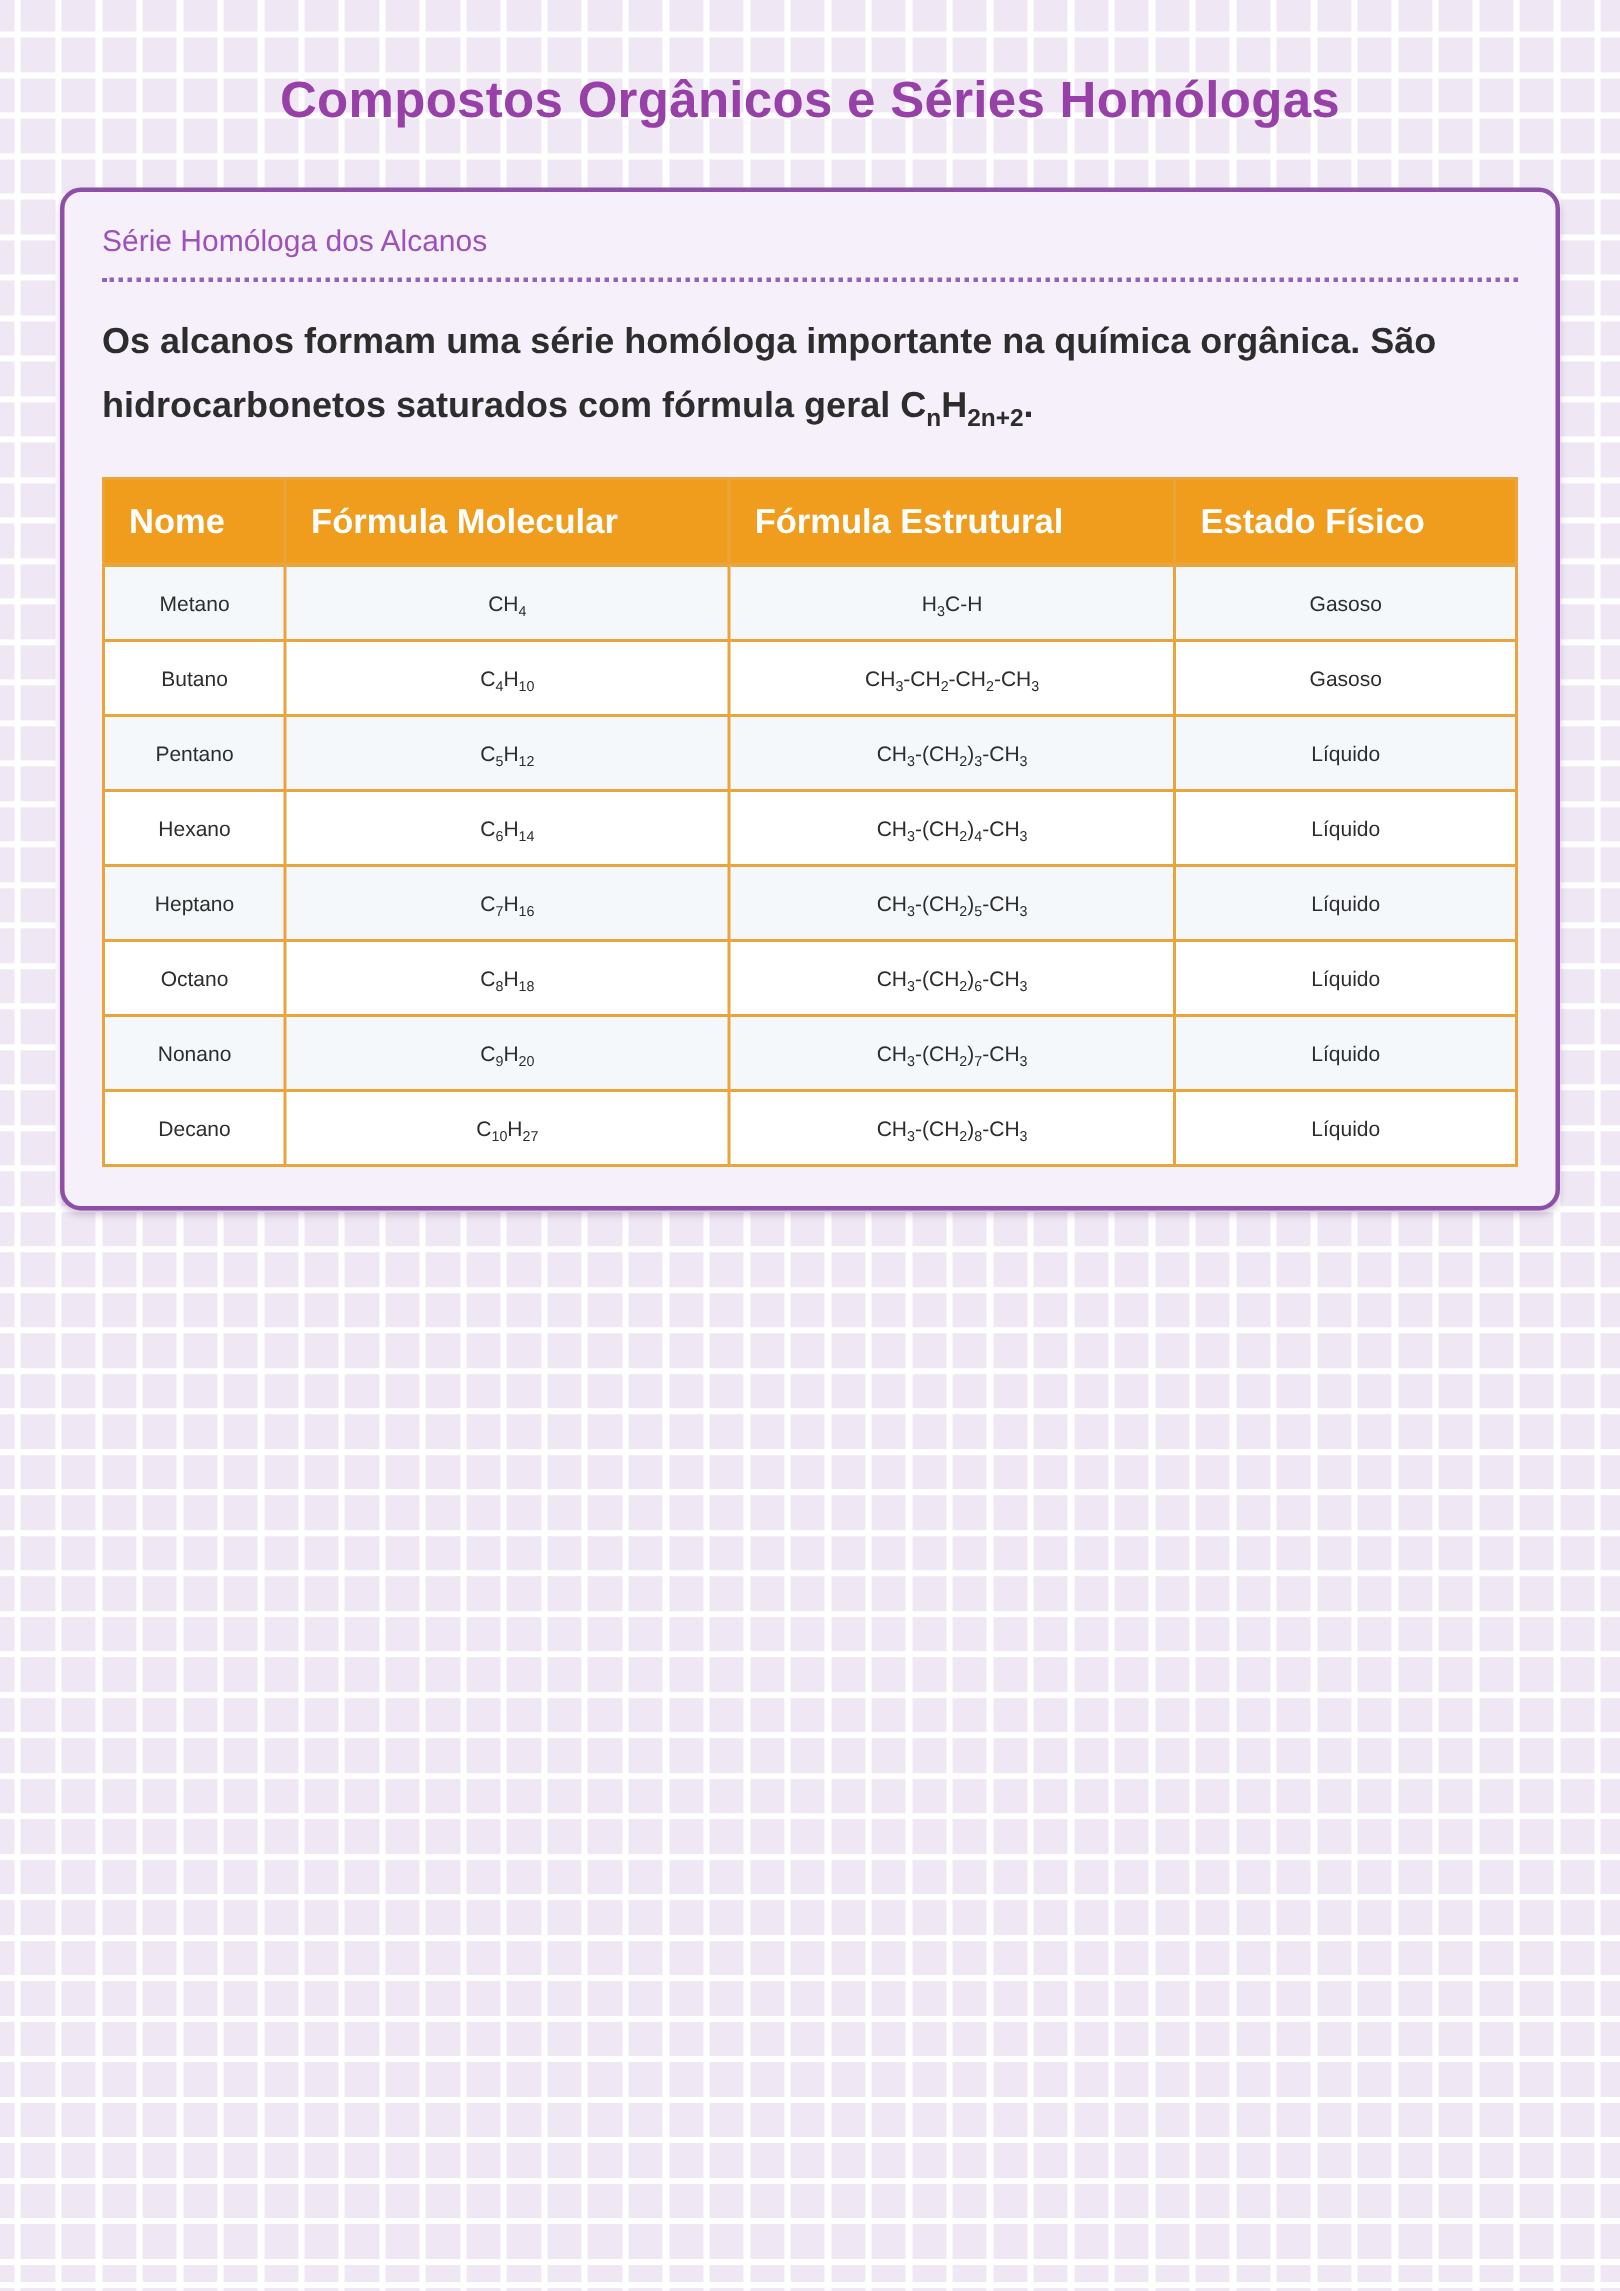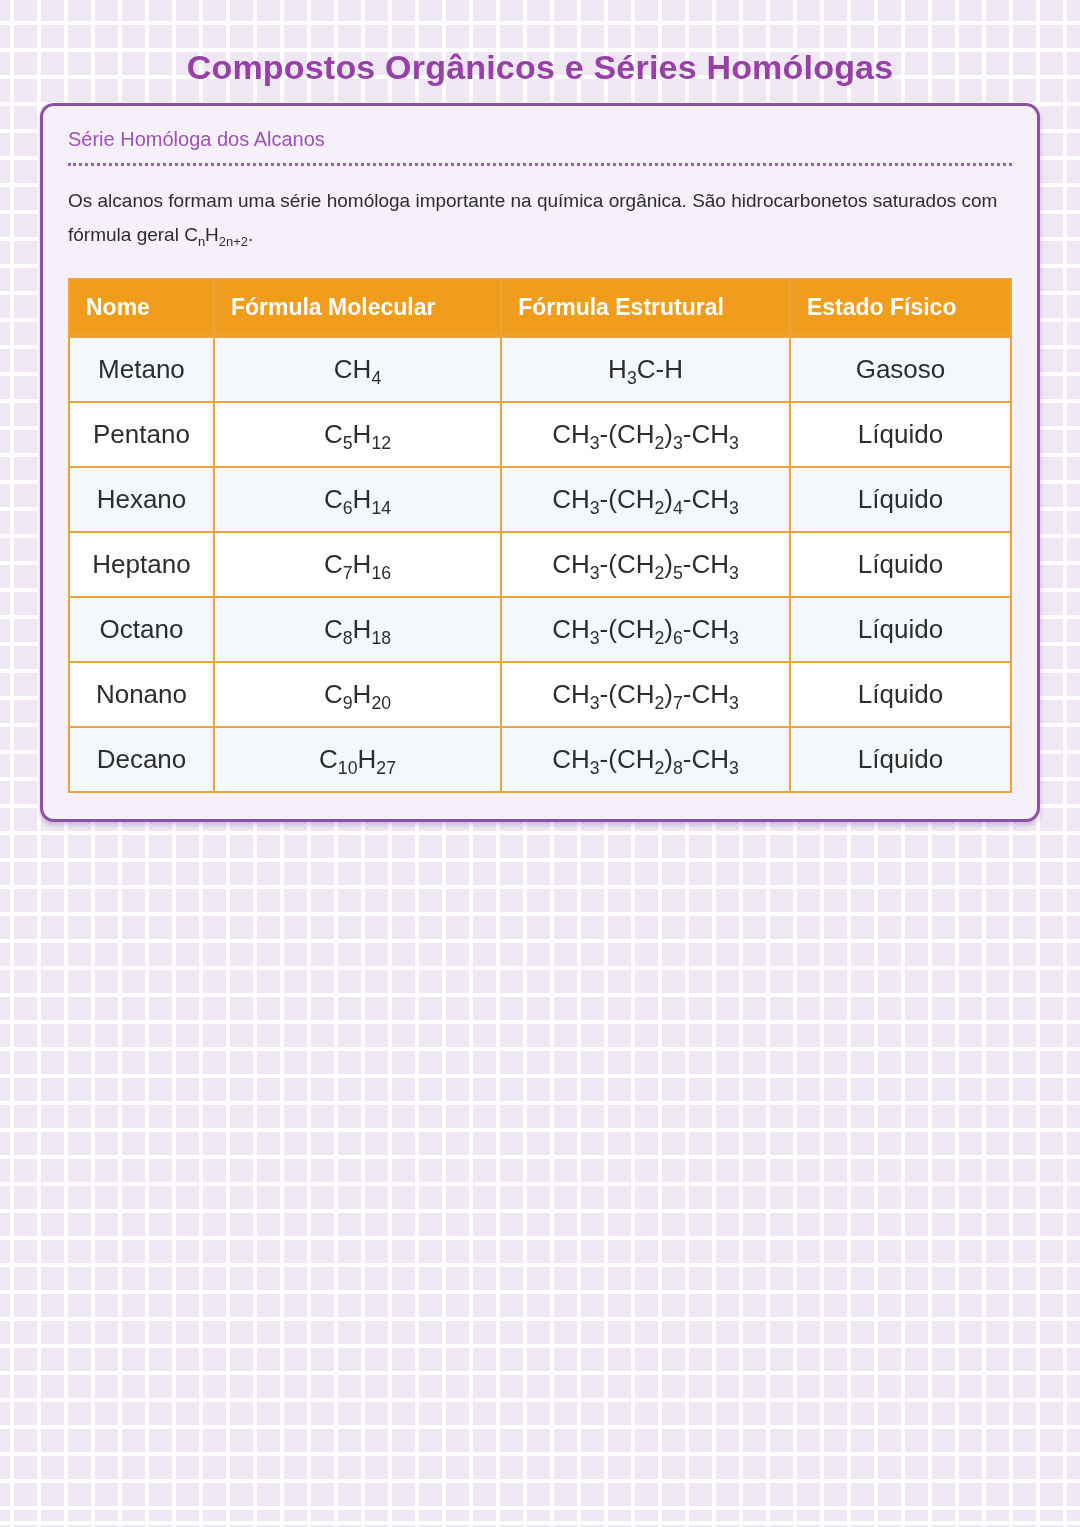--- a/index.html
+++ b/index.html
@@ -12,21 +12,21 @@
     overflow: hidden;
     font-family: "Liberation Sans", sans-serif;
     background-color: var(--grid-square, #efe8f4);
     background-image:
       repeating-linear-gradient(0deg,  var(--grid-line, #ffffff) 0 4px, transparent 4px 27px),
       repeating-linear-gradient(90deg, var(--grid-line, #ffffff) 0 4px, transparent 4px 27px);
     background-position: -17px -17px, -17px -17px;
   }
 
   .page-title {
-    margin: 48px 40px 16px 40px;
+    margin: 48px 40px 38px 40px;
     text-align: center;
     font-size: 34px;
     font-weight: bold;
     color: var(--title-purple, #9640a8);
     letter-spacing: 0.2px;
   }
 
   .card {
     margin: 0 40px;
     background: var(--card-bg, #f6f0fa);
@@ -40,24 +40,25 @@
     font-size: 20px;
     font-weight: normal;
     color: var(--heading-purple, #9c52b8);
     padding-bottom: 12px;
     border-bottom: 3px dotted var(--dotted-purple, #9165b5);
   }
 
   .intro {
     margin-top: 18px;
     margin-bottom: 26px;
-    font-size: 19px;
+    font-size: 24px;
     line-height: 1.8;
     color: var(--text-dark, #2d2d2d);
     max-width: 960px;
+    font-weight: bold;
   }
 
   table.alkanes {
     width: 100%;
     border-collapse: collapse;
     background: #ffffff;
   }
 
   table.alkanes th {
     background: var(--header-orange, #f09d1e);
@@ -65,21 +66,21 @@
     font-size: 23px;
     font-weight: bold;
     text-align: left;
     padding: 14px 16px;
     border: 2px solid var(--table-border, #e9a43c);
     border-bottom-width: 3px;
   }
   table.alkanes th + th { border-left-color: #f3b254; }
 
   table.alkanes td {
-    font-size: 26px;
+    font-size: 14px;
     color: var(--text-dark, #2d2d2d);
     text-align: center;
     padding: 16px 10px;
     border: 2px solid var(--table-border, #e9a43c);
     background: var(--row-even, #ffffff);
   }
 
   table.alkanes tbody tr:nth-child(odd) td {
     background: var(--row-odd, #f4f8fb);
   }
@@ -111,20 +112,26 @@
         </tr>
     </thead>
     <tbody>
         <tr>
           <td>Metano</td>
           <td>CH<sub>4</sub></td>
           <td>H<sub>3</sub>C-H</td>
           <td>Gasoso</td>
         </tr>
         <tr>
+          <td>Butano</td>
+          <td>C<sub>4</sub>H<sub>10</sub></td>
+          <td>CH<sub>3</sub>-CH<sub>2</sub>-CH<sub>2</sub>-CH<sub>3</sub></td>
+          <td>Gasoso</td>
+        </tr>
+        <tr>
           <td>Pentano</td>
           <td>C<sub>5</sub>H<sub>12</sub></td>
           <td>CH<sub>3</sub>-(CH<sub>2</sub>)<sub>3</sub>-CH<sub>3</sub></td>
           <td>Líquido</td>
         </tr>
         <tr>
           <td>Hexano</td>
           <td>C<sub>6</sub>H<sub>14</sub></td>
           <td>CH<sub>3</sub>-(CH<sub>2</sub>)<sub>4</sub>-CH<sub>3</sub></td>
           <td>Líquido</td>

